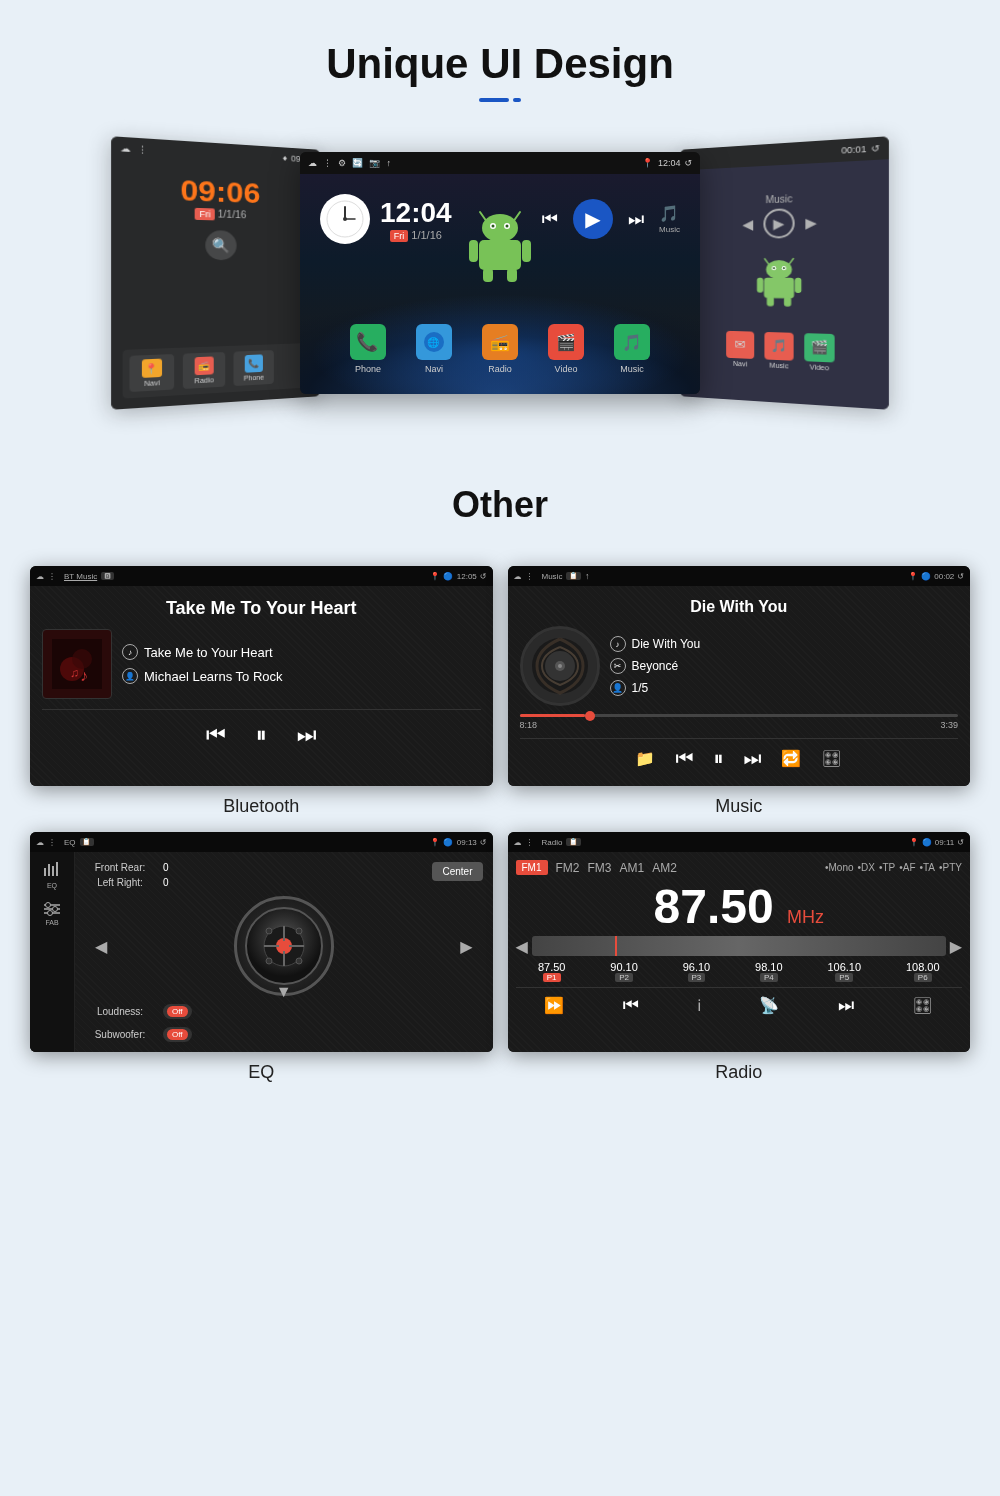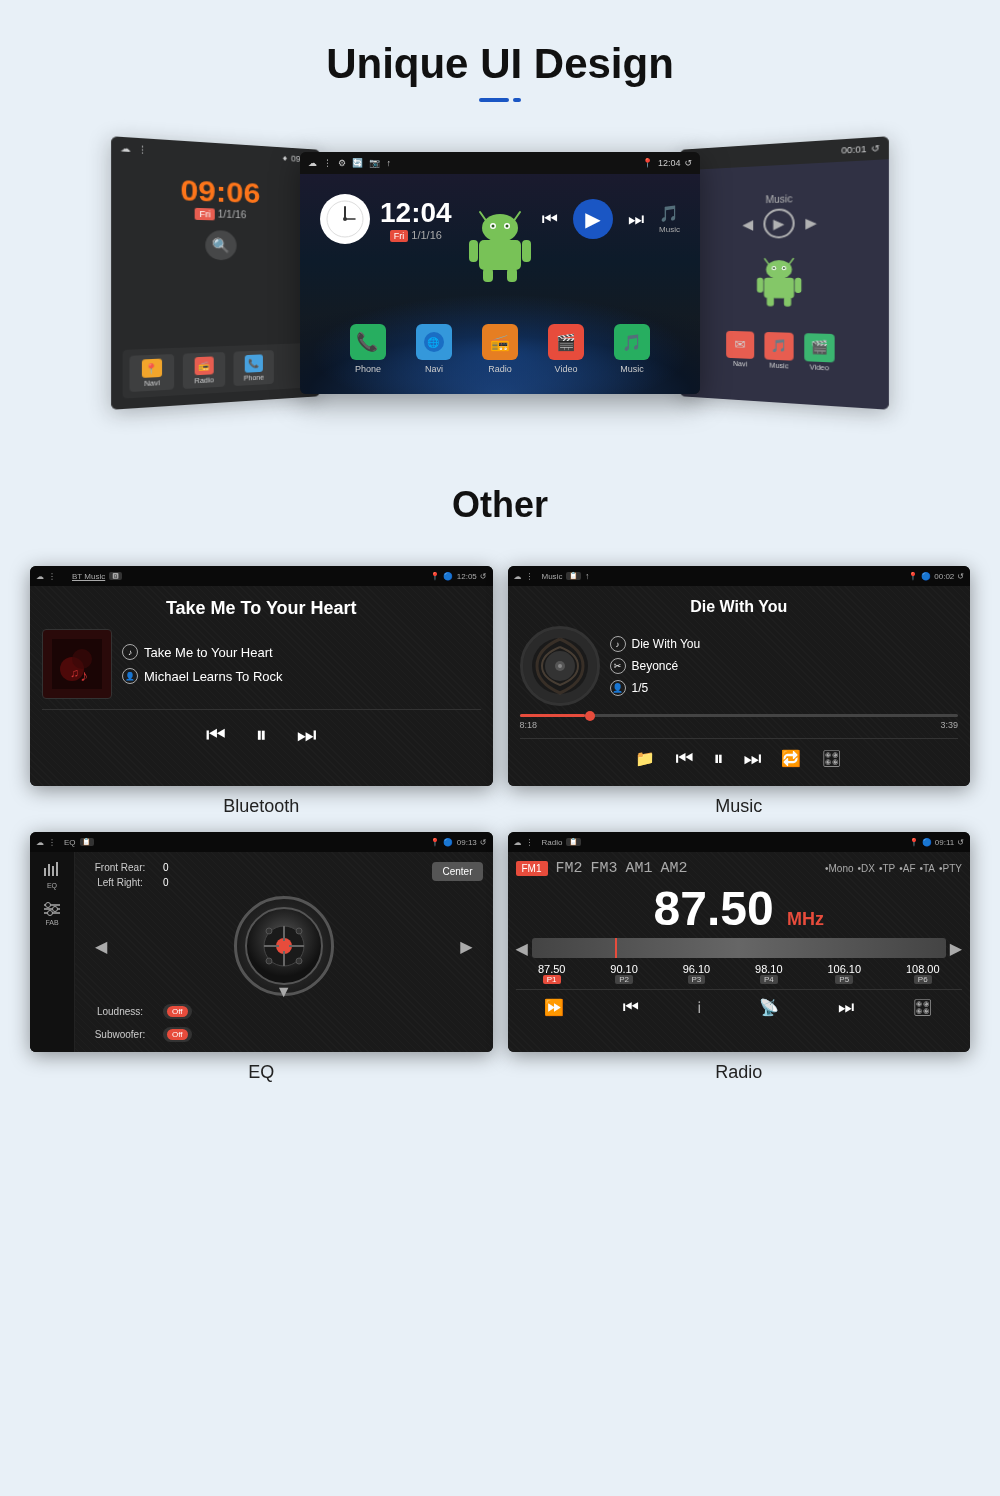--- a/index.html
+++ b/index.html
@@ -541,42 +541,41 @@
     }
     .radio-tab-active {
       background: #e74c3c;
       color: white;
       padding: 2px 6px;
       border-radius: 2px;
       font-size: 10px;
     }
     .radio-tab {
       color: #aaa;
-      font-size: 15px;
-      font-family: Liberation Mono, monospace;
+      font-size: 12px;
     }
     .radio-dots {
       display: flex;
       gap: 4px;
       font-size: 10px;
       color: #aaa;
       margin-left: auto;
     }
     .radio-freq-display {
       text-align: center;
       font-size: 48px;
       font-weight: bold;
       color: white;
       line-height: 1;
       margin: 5px 0;
     }
     .radio-mhz {
       color: #e74c3c;
       font-size: 18px;
-      font-weight: bold;
+      font-weight: normal;
       margin-top: 24px;
     }
     .radio-tuner {
       display: flex;
       align-items: center;
       gap: 4px;
       margin: 5px 0;
     }
     .tuner-bar {
       flex: 1;
@@ -856,21 +855,21 @@
   <h2>Other</h2>
 
   <div class="devices-grid">
 
     <div class="device-panel">
       <div class="device-screen">
 
         <div class="dev-topbar">
           <span>☁</span>
             <span>⋮</span>
-          <span style="margin-left:12px;text-decoration:underline;">BT Music</span>
+          <span style="margin-left:4px;text-decoration:underline;">BT Music</span>
           <span style="background:#333;padding:0 3px;border-radius:2px;font-size:7px;">🅱</span>
           <span class="ml-auto">
             <span>📍</span>
               <span>🔵</span>
             <span>12:05</span>
             <span>↺</span>
           </span>
         </div>
 
         <div class="bt-body">

